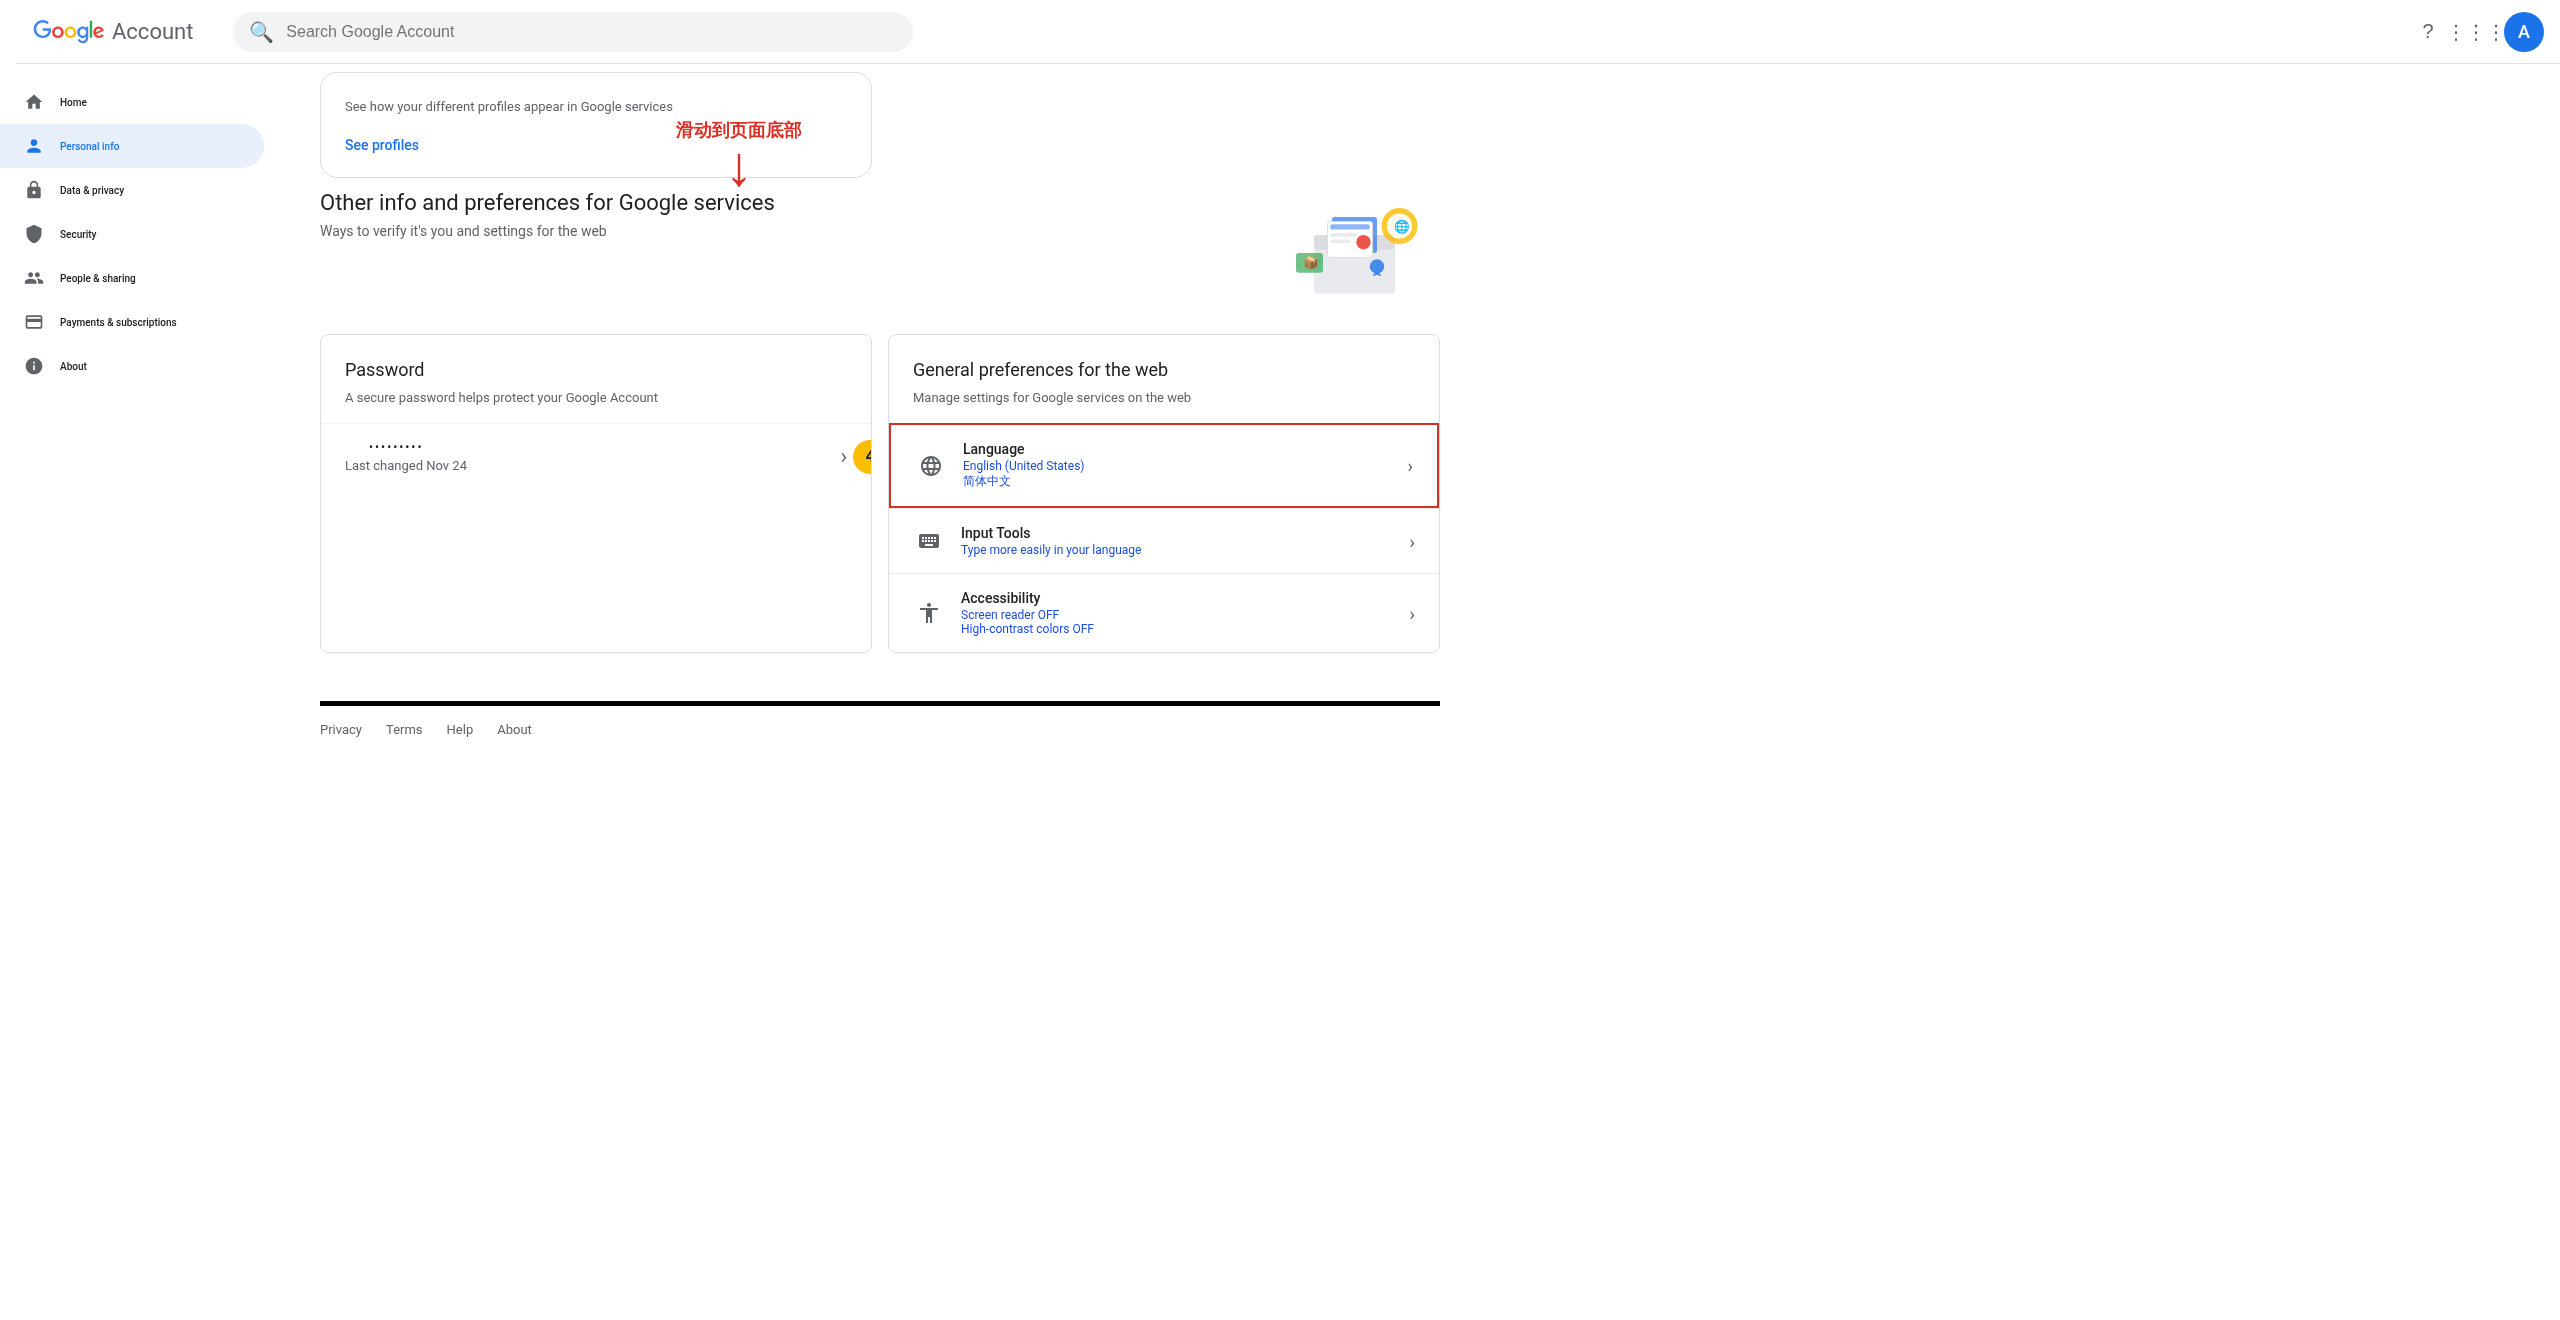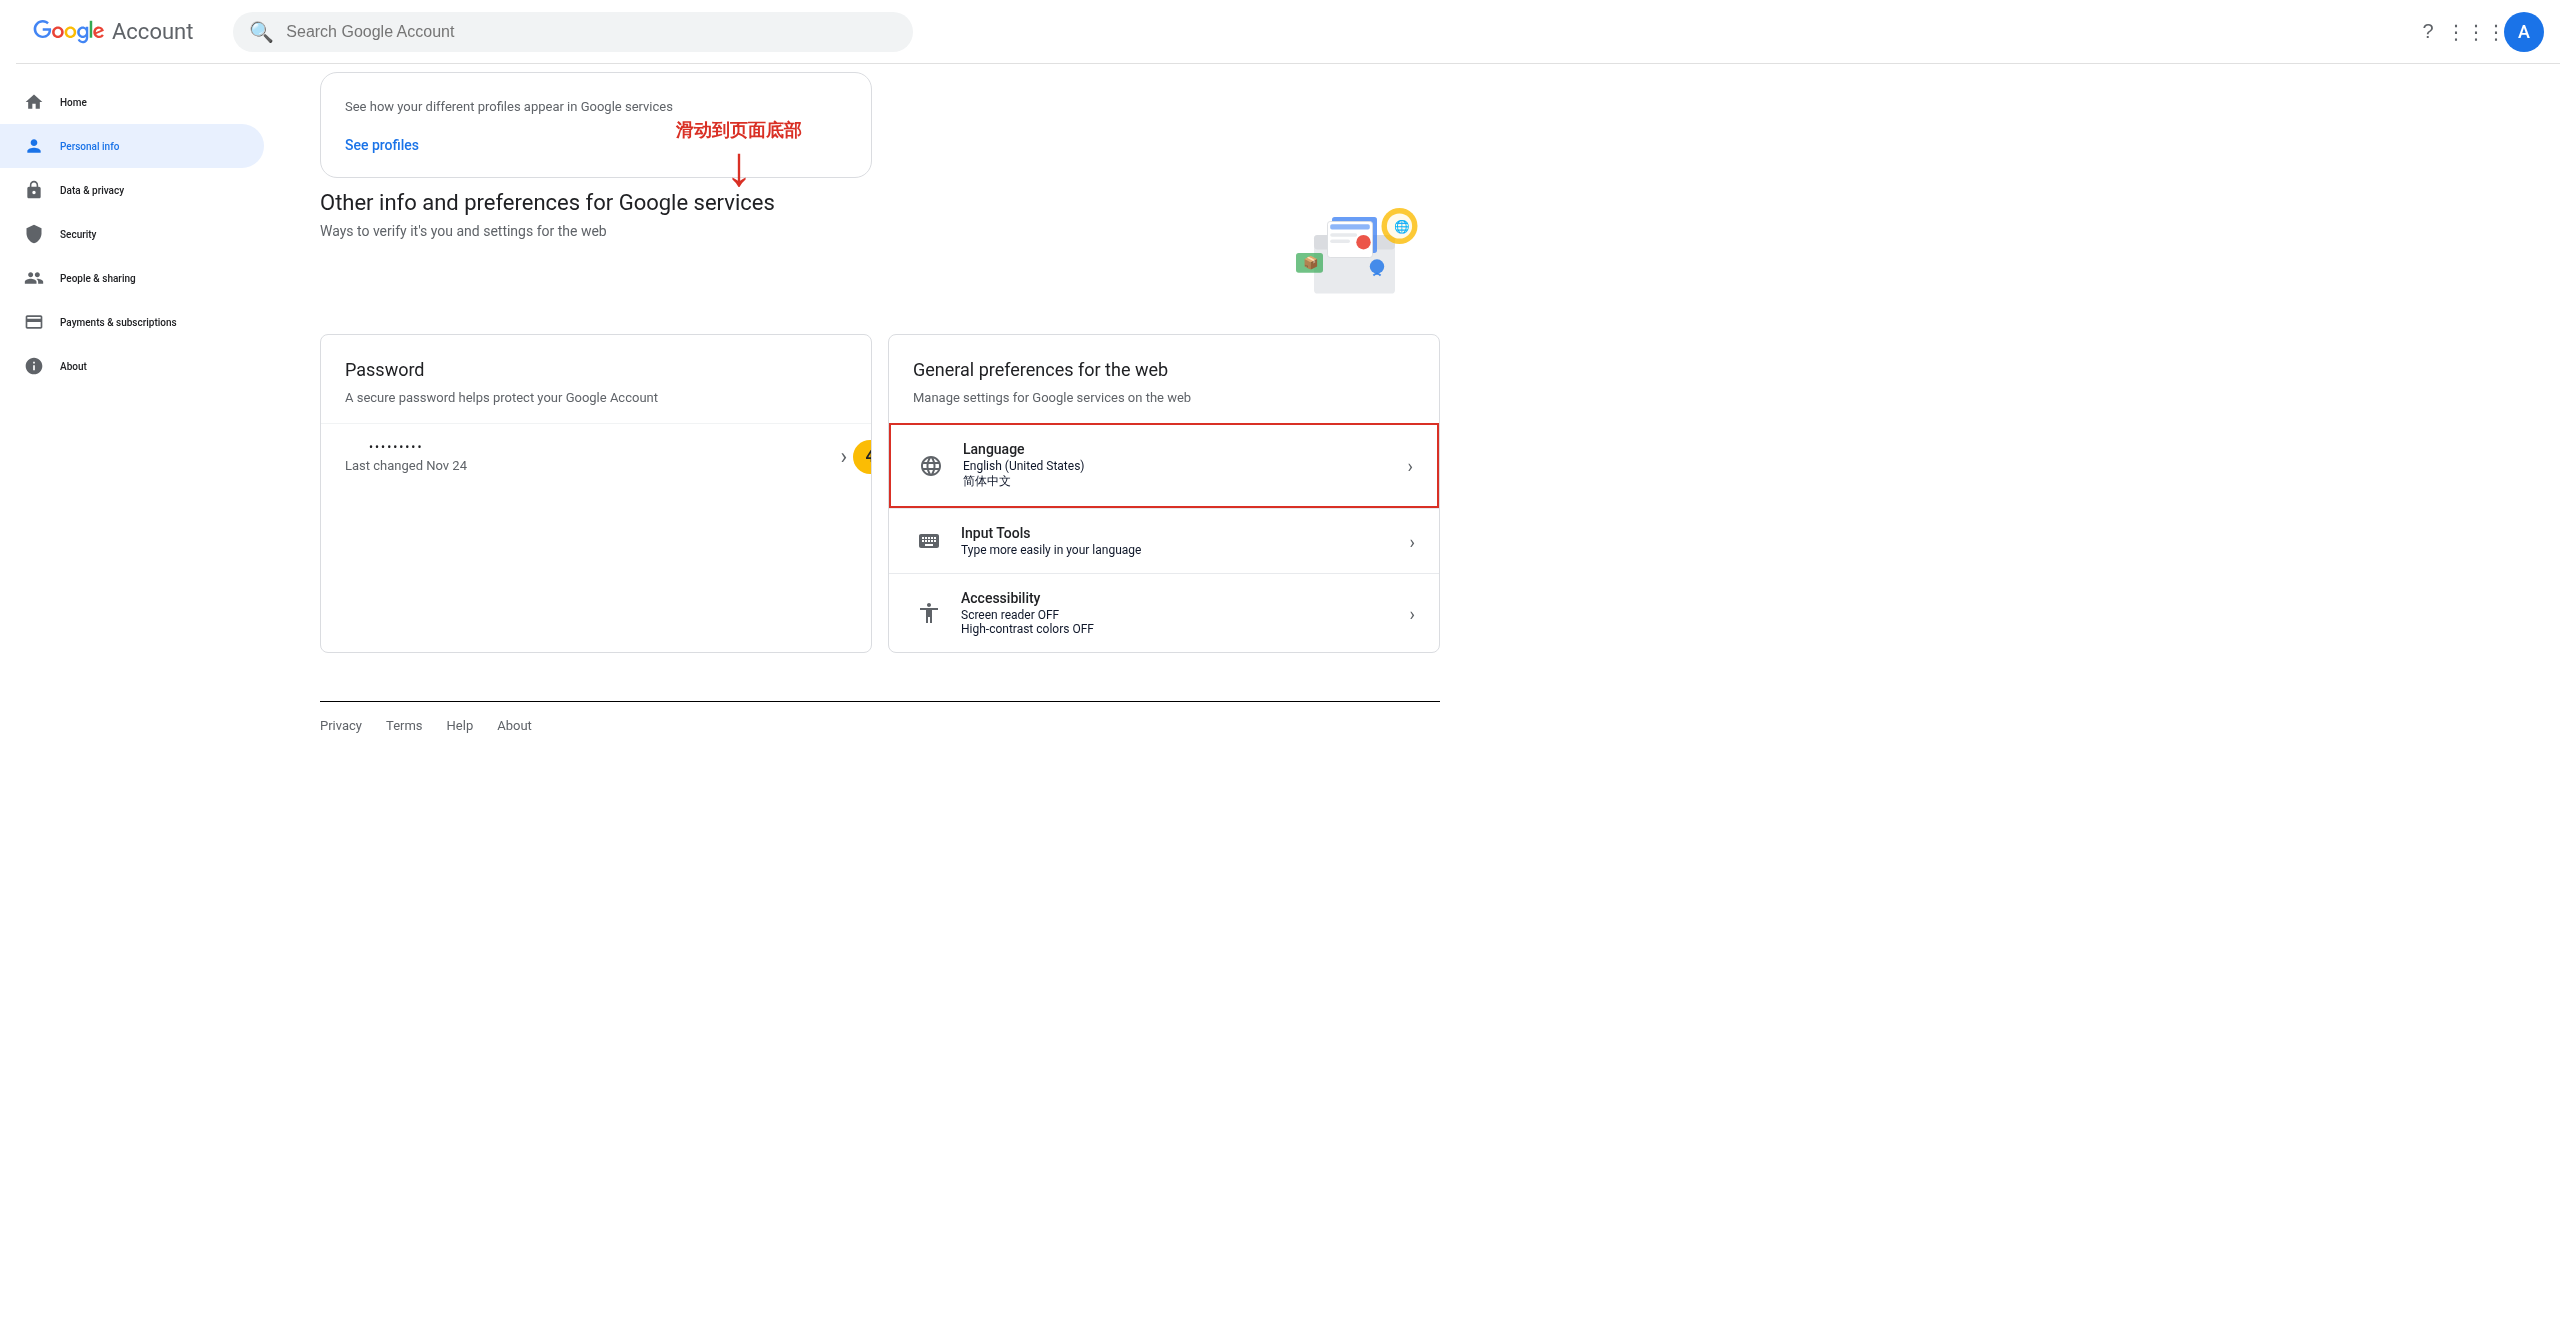--- a/index.html
+++ b/index.html
@@ -247,21 +247,21 @@
     }
     .pref-text { flex: 1; }
     .pref-title {
       font-size: 14px;
       font-weight: 500;
       color: #202124;
       margin-bottom: 2px;
     }
     .pref-subtitle {
       font-size: 12px;
-      color: #0f172a;
+      color: #1d4ed8;
     }
     .chevron-right {
       color: #5f6368;
       font-size: 18px;
     }
 
     
     .step-badge {
       position: absolute;
       right: -20px;
@@ -282,21 +282,21 @@
     }
 
     
     .footer {
       margin-top: 48px;
       padding: 16px 0;
       display: flex;
       gap: 24px;
       color: #5f6368;
       font-size: 13px;
-      border-top: 1px solid #000000;
+      border-top: 5px solid #000000;
     }
     .footer a {
       color: #5f6368;
       text-decoration: none;
     }
   </style>
 </head>
 <body>
 
 <header class="header">

